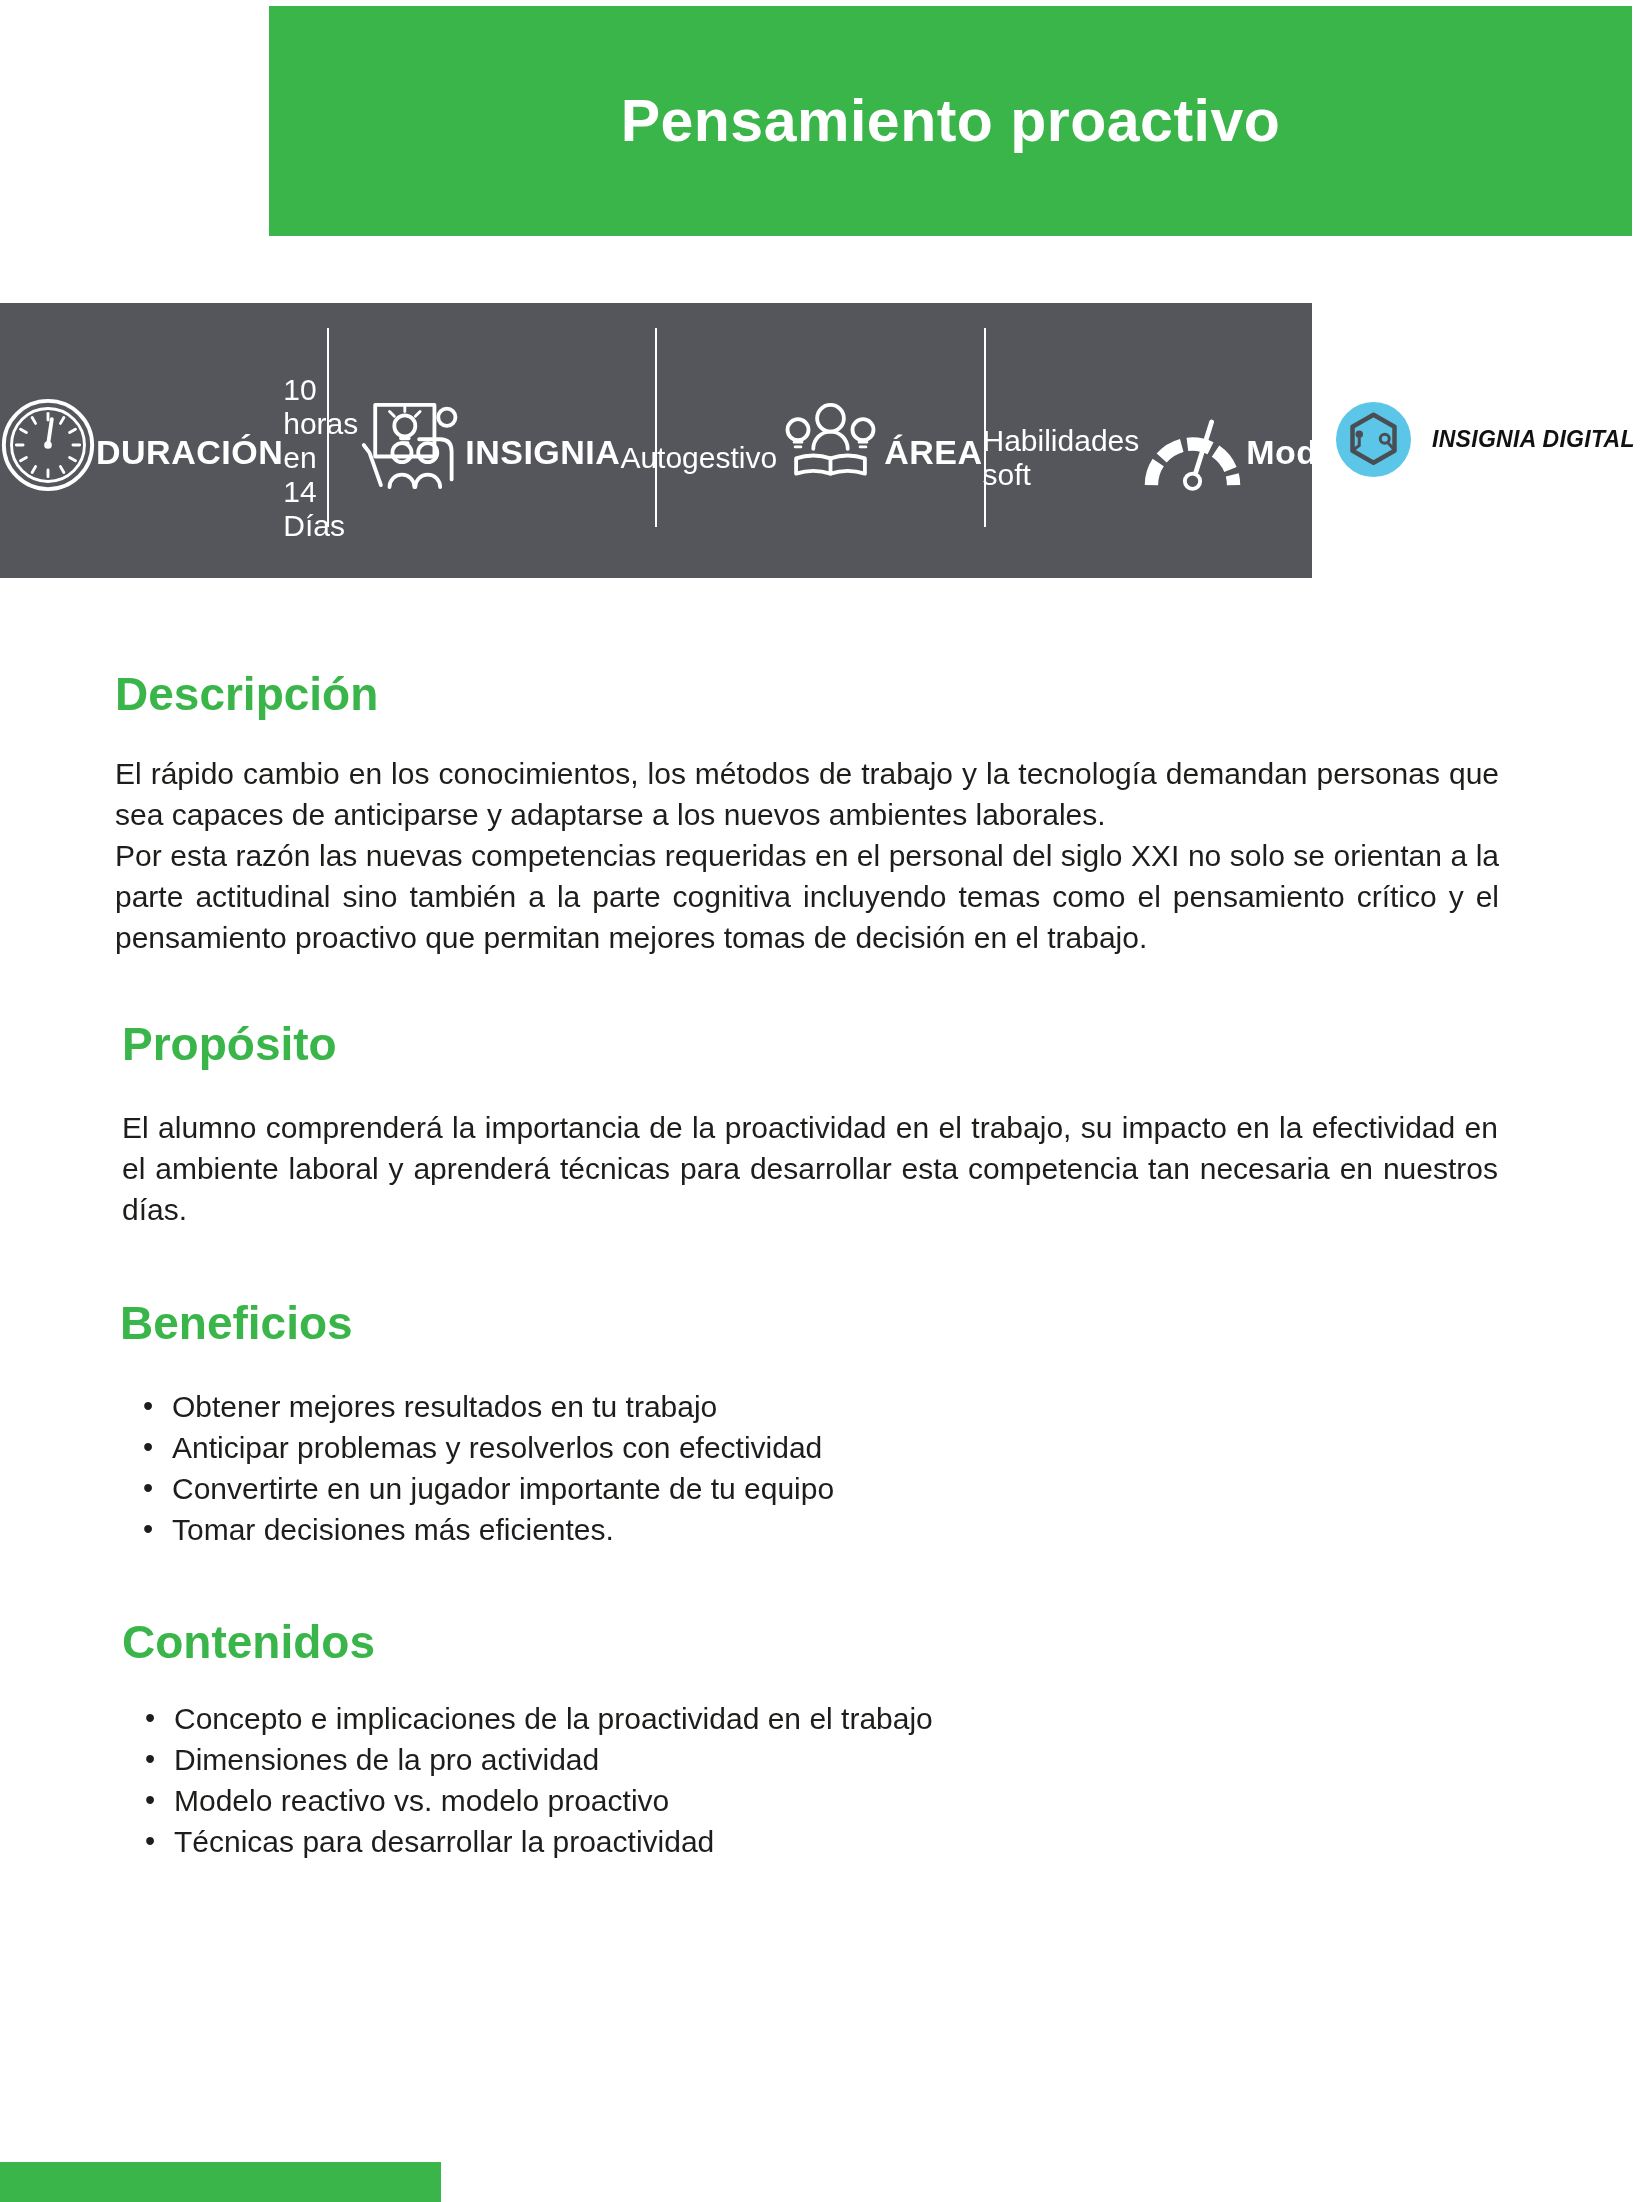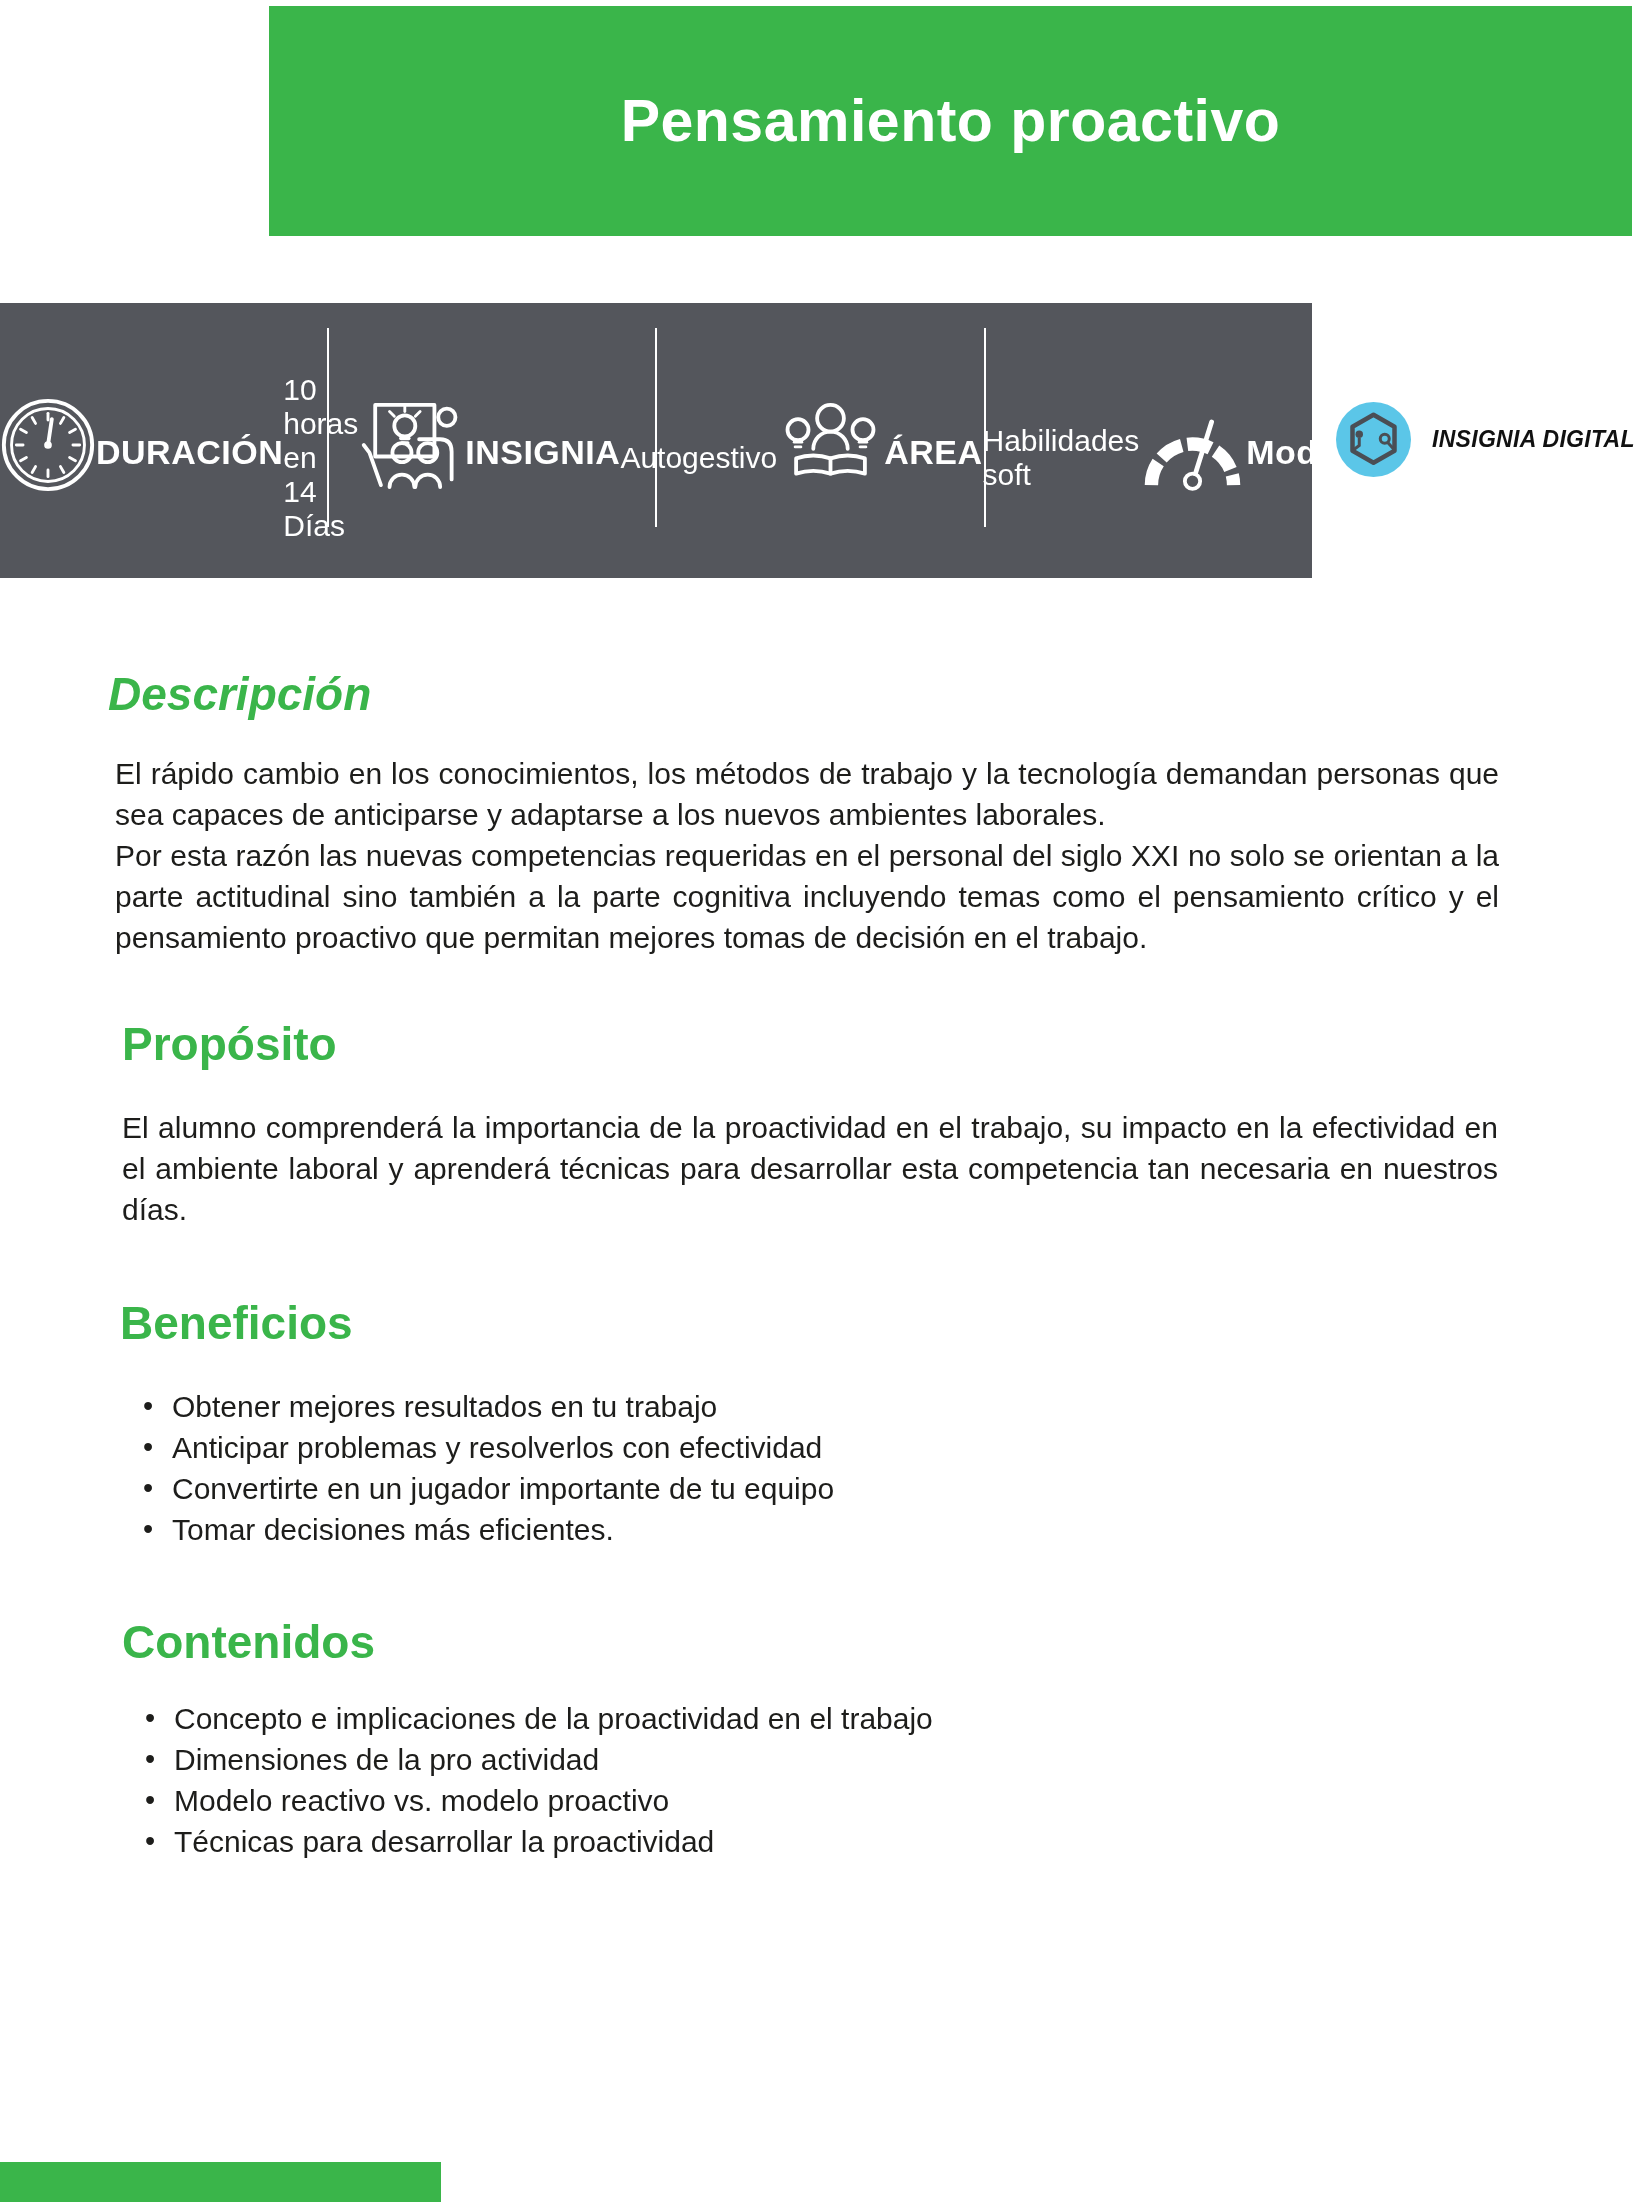--- a/index.html
+++ b/index.html
@@ -29,21 +29,21 @@
   .info-value{font-size:30px;font-weight:400;margin-top:11.5px;}
   .vdiv{position:absolute;top:25px;width:1.9px;height:199px;background:#ffffff;}
   .vdiv.d1{left:327px;} .vdiv.d2{left:655px;} .vdiv.d3{left:984px;}
   
   .badge{position:absolute;left:1336px;top:402px;display:flex;align-items:center;font-style:italic;}
   .badge-text{font-size:23px;font-weight:700;color:#111111;letter-spacing:0.3px;margin-left:21px;}
   
   .sec-heading{
     position:absolute;margin:0;color:#3ab54a;font-size:46px;font-weight:700;line-height:50px;
   }
-  .h-desc{left:108px;top:669px;font-style:italic;}
+  .h-desc{left:115px;top:669px;}
   .h-prop{left:122px;top:1019px;}
   .h-bene{left:120px;top:1298px;}
   .h-cont{left:122px;top:1617px;}
   .para{
     position:absolute;font-size:30px;line-height:41px;text-align:justify;color:#1d1d1b;
   }
   .p-desc{left:115px;top:753px;width:1384px;}
   .p-prop{left:122px;top:1107px;width:1376px;}
   ul.blist{
     position:absolute;list-style:none;margin:0;padding:0;font-size:30px;line-height:41px;color:#1d1d1b;

